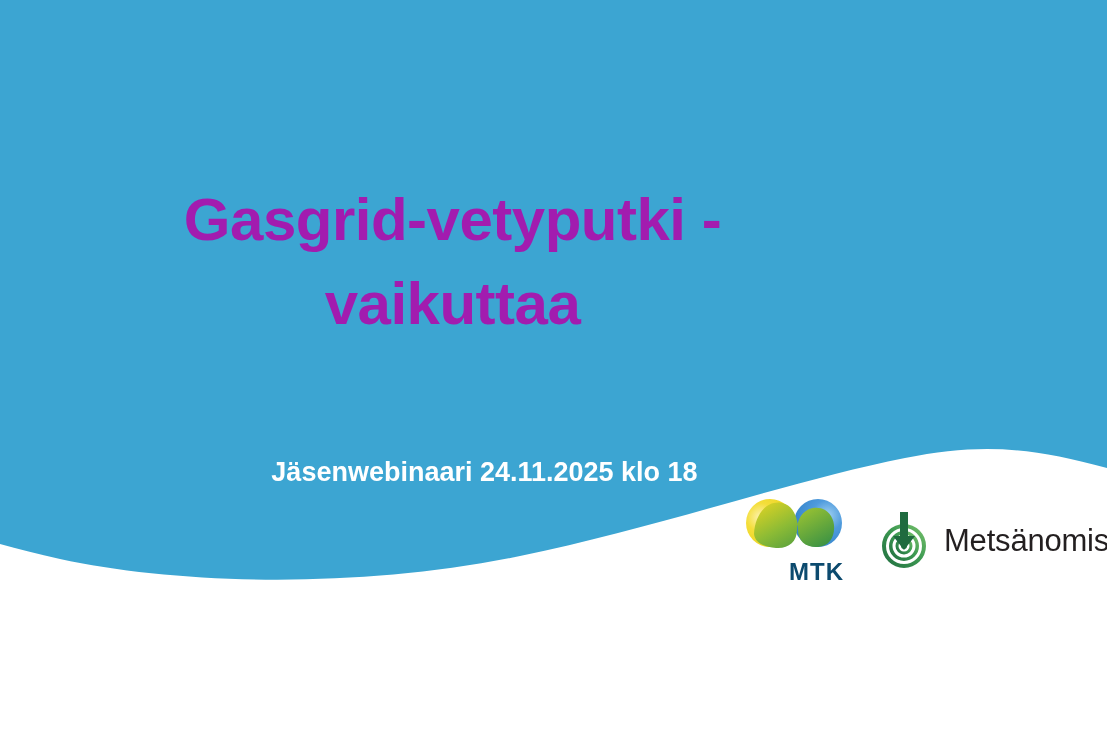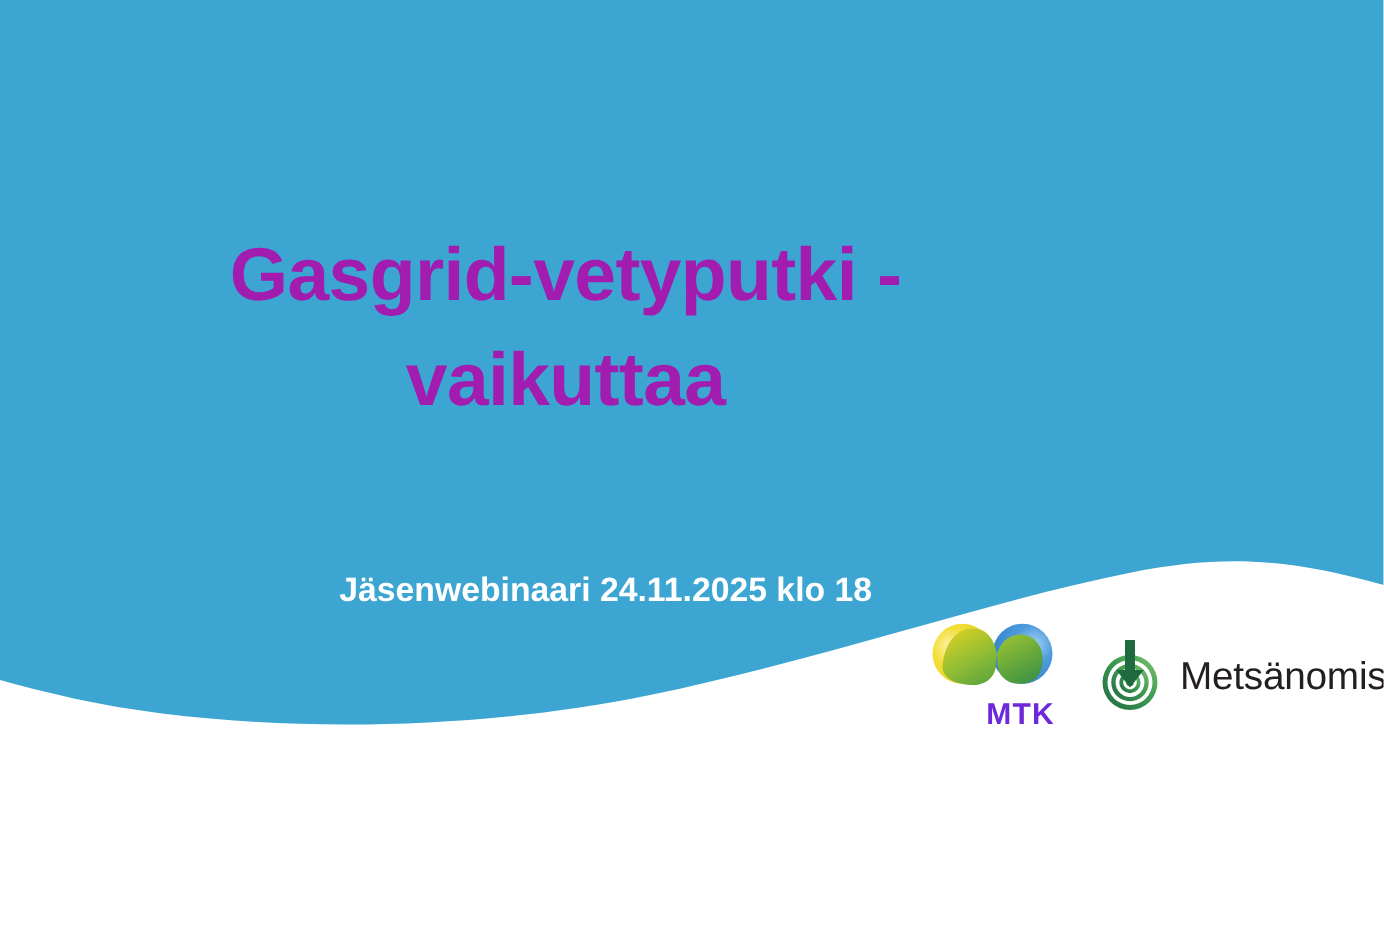--- a/index.html
+++ b/index.html
@@ -73,21 +73,21 @@
   .mtk-logo {
     position: relative;
     width: 104px;
     height: 88px;
   }
   .mtk-mark { display:block; width: 104px; height: 62px; }
   .mtk-word {
     position: absolute;
     right: 2px;
     bottom: 0px;
-    color: #6d28d9;
+    color: #0c4a6e;
     font-size: 24px;
     font-weight: 700;
     letter-spacing: 1px;
     line-height: 26px;
   }
   .mo-logo {
     display: flex;
     align-items: center;
     margin-left: 30px;
     gap: 12px;

